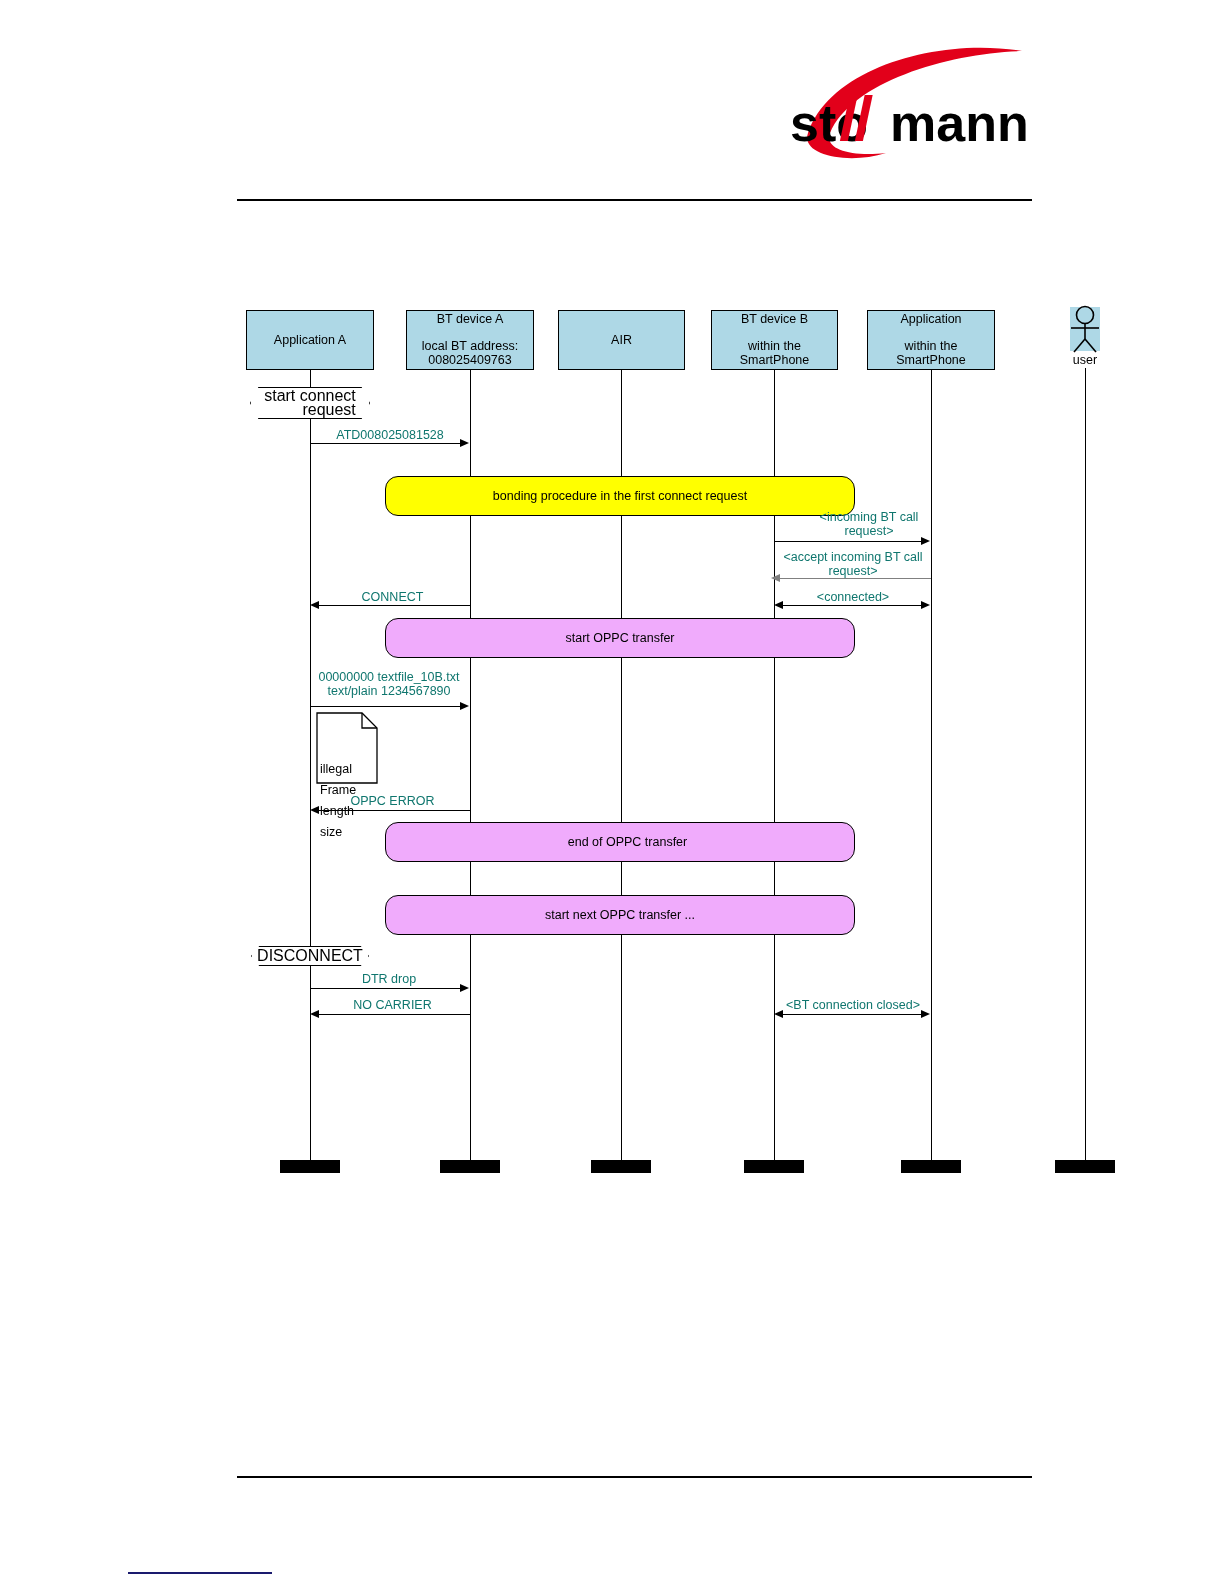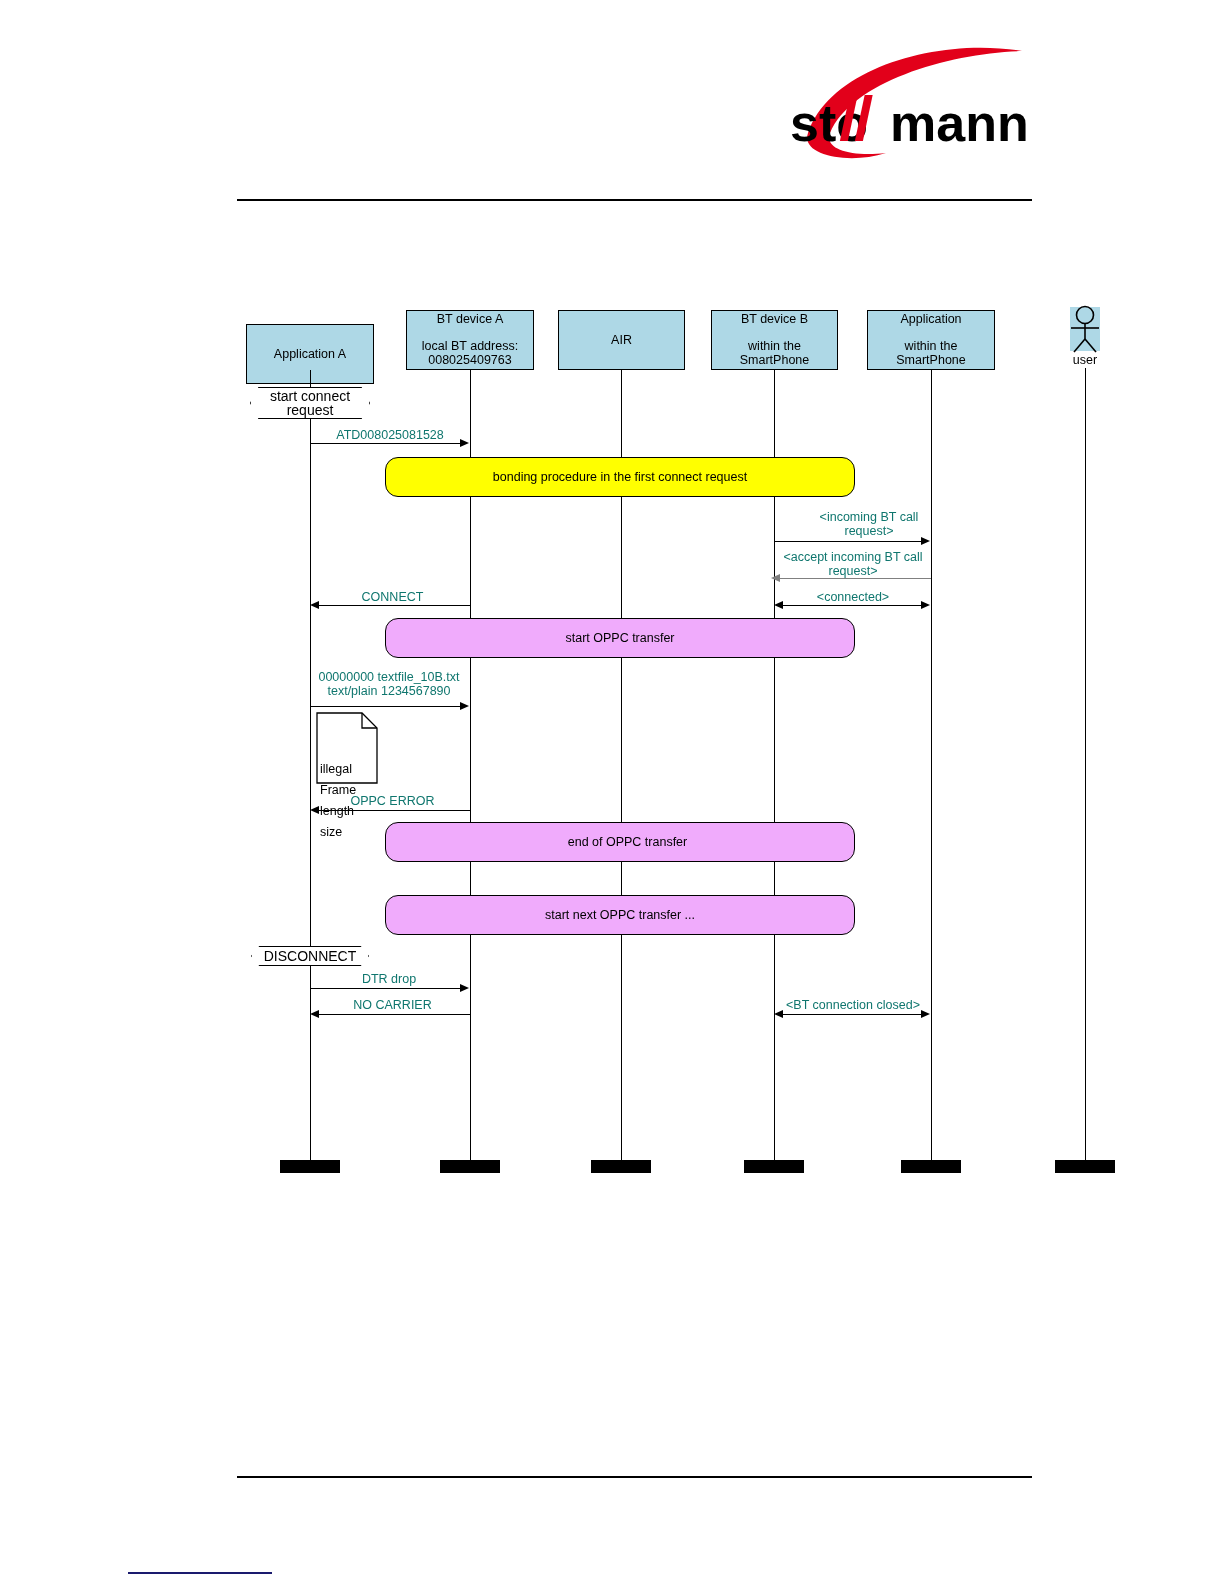--- a/index.html
+++ b/index.html
@@ -145,23 +145,23 @@
 
   
   .hexmark {
     position: absolute;
     box-sizing: border-box;
     background: #ffffff;
     border: 1.4px solid #000000;
     display: flex;
     align-items: center;
     justify-content: center;
-    font-size: 14px;
+    font-size: 16px;
     line-height: 14px;
-    text-align: center;
+    text-align: right;
     white-space: pre-line;
     clip-path: polygon(7% 0, 93% 0, 100% 50%, 93% 100%, 7% 100%, 0 50%);
   }
 
   
   .note {
     position: absolute;
     box-sizing: border-box;
     background: #ffffff;
     font-size: 12.5px;
@@ -191,21 +191,21 @@
     <text x="100" y="104" font-family="Liberation Sans, sans-serif" font-size="52" font-weight="bold" fill="#000000">mann</text>
   </svg>
 </div>
 
 <div id="header-rule"></div>
 <div id="footer-rule"></div>
 <div id="footnote-rule"></div>
 
 <div id="diagram">
 
-  <div class="lifeline-head" style="left:246px; top:310px; width:128px; height:60px;margin-top:14px;">Application A</div>
+  <div class="lifeline-head" style="left:246px; top:310px; width:128px; height:60px;">Application A</div>
 
   <div class="lifeline-head" style="left:406px; top:310px; width:128px; height:60px; line-height:13.5px;">BT device A
 
 local BT address:
 008025409763</div>
 
   <div class="lifeline-head" style="left:558px; top:310px; width:127px; height:60px;">AIR</div>
 
   <div class="lifeline-head" style="left:711px; top:310px; width:127px; height:60px; line-height:13.5px;">BT device B
 
@@ -241,21 +241,21 @@
   <div class="lifeline-foot" style="left:901px;  top:1160px; width:60px;"></div>
   <div class="lifeline-foot" style="left:1055px; top:1160px; width:60px;"></div>
 
   <div class="hexmark" style="left:250px; top:387px; width:120px; height:32px;">start connect
 request</div>
 
   <div class="msg-label" style="left:310px; top:428px; width:160px;">ATD008025081528</div>
   <div class="msg" style="left:310px; top:443px; width:155px;"></div>
   <div class="arrowhead right" style="left:460px; top:439.2px;"></div>
 
-  <div class="frag yellow" style="left:385px; top:457px; width:470px; height:40px;">bonding procedure in the first connect request</div>
+  <div class="frag yellow" style="left:385px; top:476px; width:470px; height:40px;">bonding procedure in the first connect request</div>
 
   <div class="msg-label" style="left:774px; top:510px; width:190px;">&lt;incoming BT call
 request&gt;</div>
   <div class="msg" style="left:774px; top:541px; width:152px;"></div>
   <div class="arrowhead right" style="left:921px; top:537.2px;"></div>
 
   <div class="msg-label" style="left:772px; top:550px; width:162px;">&lt;accept incoming BT call
 request&gt;</div>
   <div class="msg grey" style="left:780px; top:578px; width:151px;"></div>
   <div class="arrowhead left grey" style="left:771px; top:574.2px;"></div>

